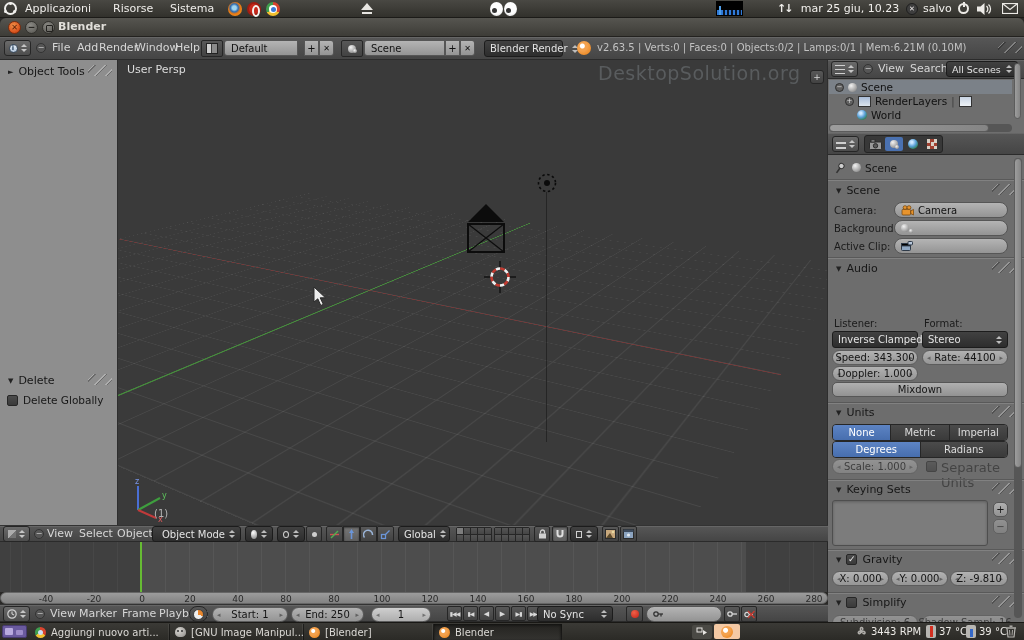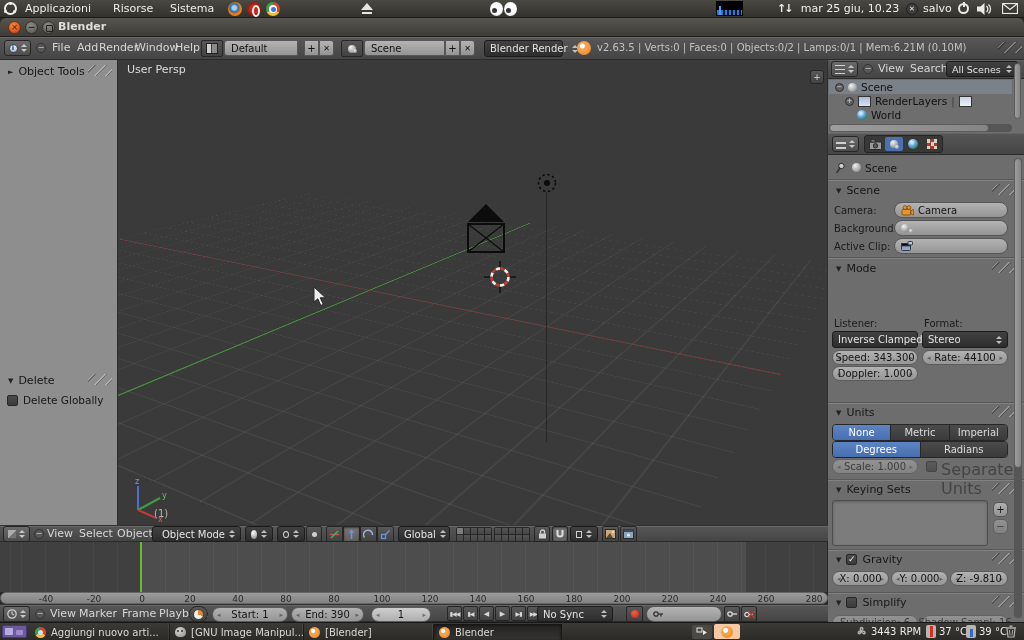--- a/index.html
+++ b/index.html
@@ -211,20 +211,21 @@
     <svg class="ab" style="left:365px;top:200px" width="34" height="34" viewBox="0 0 34 34">
       <line x1="17" y1="1" x2="17" y2="9" stroke="#1c1c1c" stroke-width="2"></line>
       <line x1="17" y1="25" x2="17" y2="33" stroke="#1c1c1c" stroke-width="2"></line>
       <line x1="1" y1="17" x2="9" y2="17" stroke="#1c1c1c" stroke-width="2"></line>
       <line x1="25" y1="17" x2="33" y2="17" stroke="#1c1c1c" stroke-width="2"></line>
       <circle cx="17" cy="17" r="8.5" fill="none" stroke="#f0f0f0" stroke-width="2.6" stroke-dasharray="4.45,4.45"></circle>
       <circle cx="17" cy="17" r="8.5" fill="none" stroke="#c23a30" stroke-width="2.6" stroke-dasharray="4.45,4.45" stroke-dashoffset="4.45"></circle>
     </svg>
 
     <span class="ab" style="left:9px;top:3px;color:#dcdcdc;font-size:11px">User Persp</span>
+    <span class="ab watermark" style="left:480px;top:2px">DesktopSolution.org</span>
     <span class="ab sq" style="left:692px;top:10px;width:14px;height:14px;border-radius:3px;font-size:9px">+</span>
 
     <svg class="ab" style="left:6px;top:416px" width="46" height="46" viewBox="0 0 46 46">
       <line x1="14" y1="34" x2="14" y2="10" stroke="#4a6fd4" stroke-width="2"></line>
       <line x1="14" y1="34" x2="36" y2="22" stroke="#3e9e3e" stroke-width="2"></line>
       <line x1="14" y1="34" x2="32" y2="42" stroke="#c03a3a" stroke-width="2"></line>
       <text x="11" y="8" fill="#7a96e8" font-size="8">z</text>
       <text x="38" y="22" fill="#5cc45c" font-size="8">y</text>
       <text x="34" y="46" fill="#e05c5c" font-size="8">x</text>
     </svg>
@@ -344,21 +345,21 @@
       <svg width="12" height="10" viewBox="0 0 12 10">
           <rect x="0.5" y="2.5" width="9" height="7" rx="1" fill="#8fa8c4" stroke="#2e3a48"></rect>
           <rect x="0.5" y="2.5" width="9" height="2.4" fill="#3c4document852" stroke="#2e3a48"></rect>
           <rect x="7" y="0.5" width="4.5" height="3.4" rx="0.8" fill="#b8c8dc" stroke="#2e3a48"></rect>
         </svg>
     </span>
     <div class="ab divl" style="left:0;top:102px;width:196px"></div>
 
     <div class="ab ph" style="left:8px;top:107px">
         <span class="tri">▼</span>
-        <span>Mode</span>
+        <span>Audio</span>
       </div>
     <span class="ab grip" style="left:164px;top:107px"></span>
     <span class="ab" style="left:6px;top:163px;font-size:10px;color:#1b1b1b">Listener:</span>
     <span class="ab" style="left:96px;top:163px;font-size:10px;color:#1b1b1b">Format:</span>
     <span class="ab dd" style="left:4px;top:176px;width:86px">
         <span>Inverse Clamped</span>
         <span class="updn">
           <b class="u"></b>
           <b class="d"></b>
         </span>
@@ -371,20 +372,23 @@
         </span>
       </span>
     <span class="pill" style="left:4px;top:195px;width:86px">
         <span>Speed: 343.300</span>
       </span>
     <span class="pill" style="left:94px;top:195px;width:86px">
         <span>Rate: 44100</span>
       </span>
     <span class="pill" style="left:4px;top:211px;width:86px">
         <span>Doppler: 1.000</span>
+      </span>
+    <span class="btnl" style="left:4px;top:227px;width:176px;height:15px">
+        <span>Mixdown</span>
       </span>
     <div class="ab divl" style="left:0;top:247px;width:196px"></div>
 
     <div class="ab ph" style="left:8px;top:251px">
         <span class="tri">▼</span>
         <span>Units</span>
       </div>
     <span class="ab grip" style="left:164px;top:251px"></span>
     <span class="seg" style="left:4px;top:286px;width:176px">
       <span class="sg on">
@@ -402,21 +406,21 @@
           <span>Metric</span>
         </span>
       <span class="sg off">
           <span>Imperial</span>
         </span>
     </span>
     <span class="pill dis" style="left:4px;top:304px;width:86px">
         <span>Scale: 1.000</span>
       </span>
     <span class="ab cb dis" style="left:98px;top:306px"></span>
-    <span class="ab dis" style="left:113px;top:305px;font-size:16px;color:#222">Separate Units</span>
+    <span class="ab dis" style="left:113px;top:305px;font-size:13px;color:#222">Separate Units</span>
     <div class="ab divl" style="left:0;top:324px;width:196px"></div>
 
     <div class="ab ph" style="left:8px;top:328px">
         <span class="tri">▼</span>
         <span>Keying Sets</span>
       </div>
     <span class="ab grip" style="left:164px;top:328px"></span>
     <div class="ab" style="left:4px;top:345px;width:156px;height:46px;background:#7c7c7c;border:1px solid #4e4e4e;border-radius:3px;box-shadow:inset 0 1px 3px rgba(0,0,0,.25);box-sizing:border-box"></div>
     <span class="ab btnl" style="left:165px;top:347px;width:15px;height:15px">+</span>
     <span class="ab btnl dis" style="left:165px;top:364px;width:15px;height:15px">−</span>
@@ -626,21 +630,21 @@
     <span class="ab mn" style="left:79px;top:2px">Marker</span>
     <span class="ab mn" style="left:122px;top:2px">Frame</span>
     <span class="ab mn" style="left:159px;top:2px">Playback</span>
     <span class="ab sq" style="left:189px;top:1px;width:19px;height:16px;border-radius:8px">
       <i style="width:11px;height:11px;border-radius:50%;background:conic-gradient(#e8862d 0 110deg,#eeeeee 110deg 360deg);border:1px solid #444;box-sizing:border-box"></i>
     </span>
     <span class="pill" style="left:212px;top:2px;width:76px">
         <span>Start: 1</span>
       </span>
     <span class="pill" style="left:291px;top:2px;width:73px">
-        <span>End: 390</span>
+        <span>End: 250</span>
       </span>
     <span class="pill" style="left:371px;top:2px;width:60px;background:linear-gradient(#cfcfcf,#aeaeae)">
         <span>1</span>
       </span>
     <span class="ab" style="left:447px;top:1px;display:flex;gap:1px">
       <span class="sq" style="width:15px;height:15px;font-size:6px;letter-spacing:-1px">▮◀◀</span>
       <span class="sq" style="width:15px;height:15px;font-size:6px;letter-spacing:-1px">▮◀</span>
       <span class="sq" style="width:15px;height:15px;font-size:7px">◀</span>
       <span class="sq" style="width:15px;height:15px;font-size:7px">▶</span>
       <span class="sq" style="width:15px;height:15px;font-size:6px;letter-spacing:-1px">▶▮</span>

